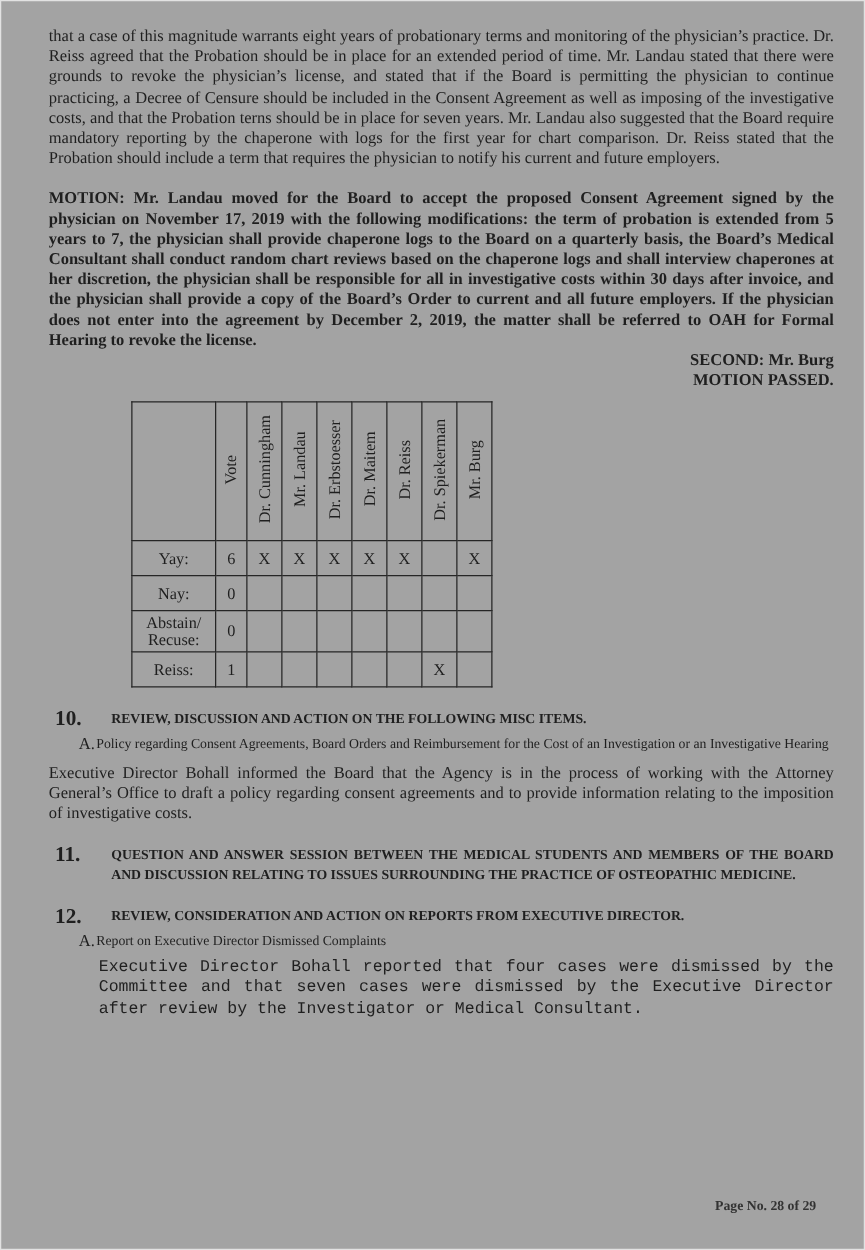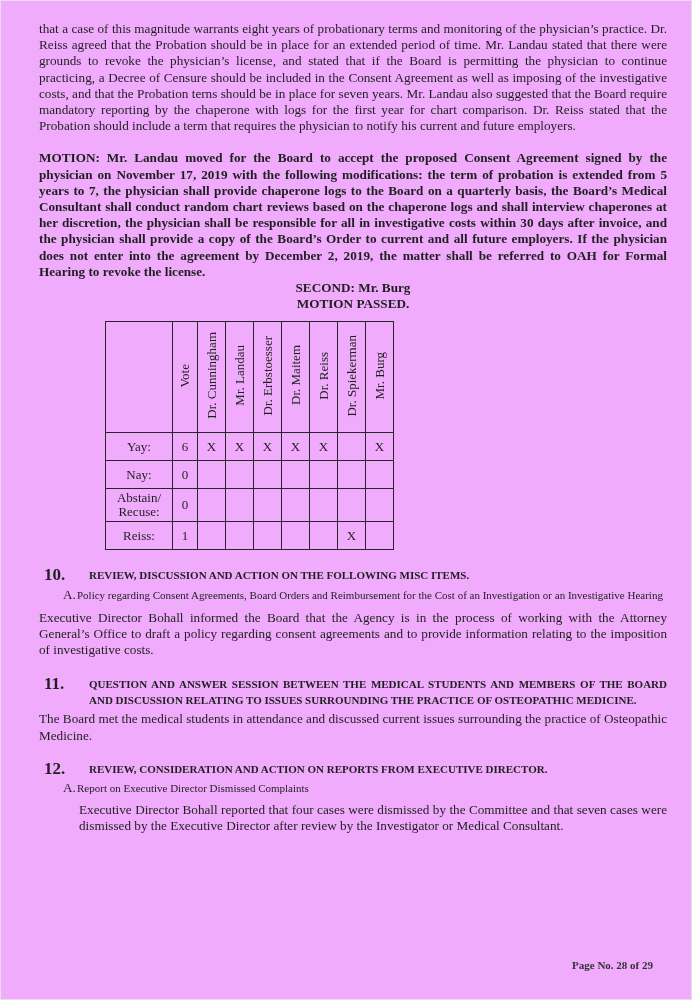--- a/index.html
+++ b/index.html
@@ -8,25 +8,25 @@
     font-family: "Liberation Serif", serif;
     color: #1f1f1f;
     overflow: hidden;
   }
   .page {
     box-sizing: border-box;
     width: 692px; height: 1000px;
     border: 1px solid #e2e2e2;
     padding: 20px 24px 0 38px;
     position: relative;
-    background: #f0abfc;
+    background: #a3a3a3;
   }
   p { margin: 0; font-size: 13.2px; line-height: 16.2px; text-align: justify; }
   .bold { font-weight: bold; }
-  .line { text-align: center; }
+  .line { text-align: right; }
   .motion-block { margin-top: 16px; }
 
   
   table.vote {
     border-collapse: collapse;
     margin: 9px 0 0 66px;
     font-size: 13px;
   }
   table.vote td {
     border: 1.5px solid #262626;
@@ -57,21 +57,21 @@
     font-weight: bold; font-size: 17px; line-height: 16.2px;
   }
   .item-heading {
     flex: 1; font-weight: bold; font-size: 11px; line-height: 16.4px;
     text-align: justify;
   }
   .sub-item { display: flex; margin: 3px 0 0 24px; }
   .sub-letter { flex: 0 0 14px; font-size: 13.2px; line-height: 16.2px; }
   .sub-text { flex: 1; font-size: 11px; line-height: 16.2px; text-align: justify; }
   .body-para { margin-top: 7px; }
-  .sub-body { margin: 5px 0 12px 40px; }
+  .sub-body { margin: 5px 0 12px 40px; font-family: Liberation Mono, monospace; }
 
   .footer {
     position: absolute; right: 38px; bottom: 28px;
     font-size: 11px; font-weight: bold; color: #333;
   }
 </style>
 </head>
 <body>
 
 <div class="page">
@@ -155,21 +155,20 @@
   <div class="sub-item">
     <div class="sub-letter">A.</div>
     <div class="sub-text">Policy regarding Consent Agreements, Board Orders and Reimbursement for the Cost of an Investigation or an Investigative Hearing</div>
   </div>
   <p class="body-para">Executive Director Bohall informed the Board that the Agency is in the process of working with the Attorney General’s Office to draft a policy regarding consent agreements and to provide information relating to the imposition of investigative costs.</p>
 
   <div class="item">
     <div class="item-num">11.</div>
     <div class="item-heading">QUESTION AND ANSWER SESSION BETWEEN THE MEDICAL STUDENTS AND MEMBERS OF THE BOARD AND DISCUSSION RELATING TO ISSUES SURROUNDING THE PRACTICE OF OSTEOPATHIC MEDICINE.</div>
   </div>
-  <p class="body-para" style="margin-top:3px">The Board met the medical students in attendance and discussed current issues surrounding the practice of Osteopathic Medicine.</p>
 
   <div class="item">
     <div class="item-num">12.</div>
     <div class="item-heading">REVIEW, CONSIDERATION AND ACTION ON REPORTS FROM EXECUTIVE DIRECTOR.</div>
   </div>
   <div class="sub-item">
     <div class="sub-letter">A.</div>
     <div class="sub-text">Report on Executive Director Dismissed Complaints</div>
   </div>
   <p class="sub-body">Executive Director Bohall reported that four cases were dismissed by the Committee and that seven cases were dismissed by the Executive Director after review by the Investigator or Medical Consultant.</p>

